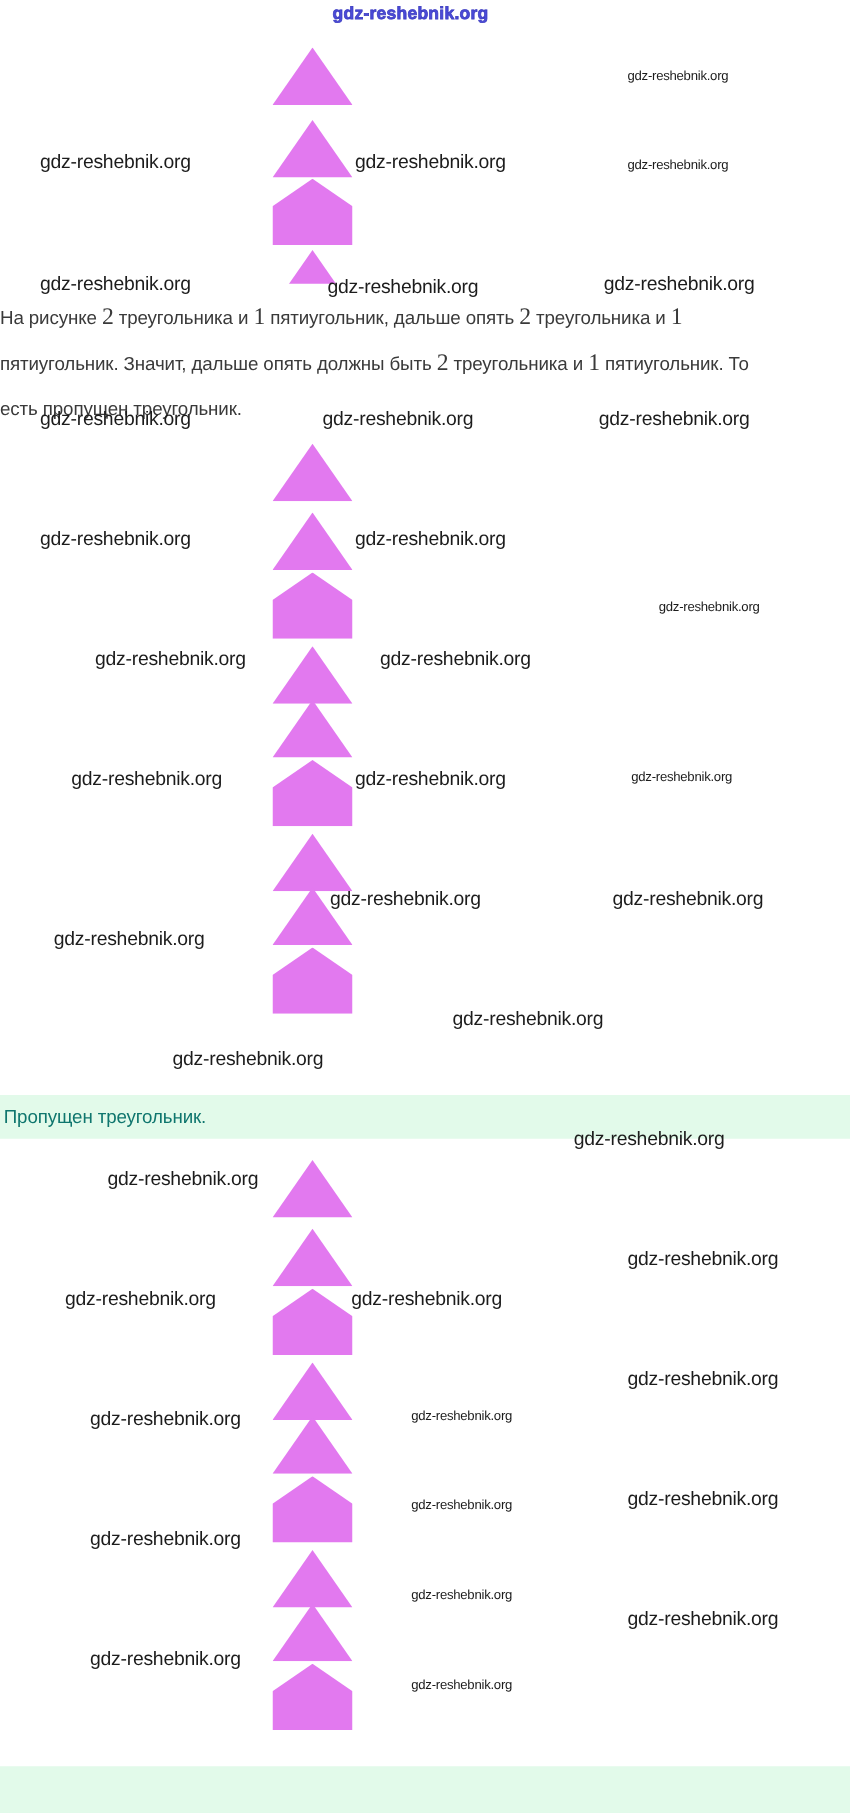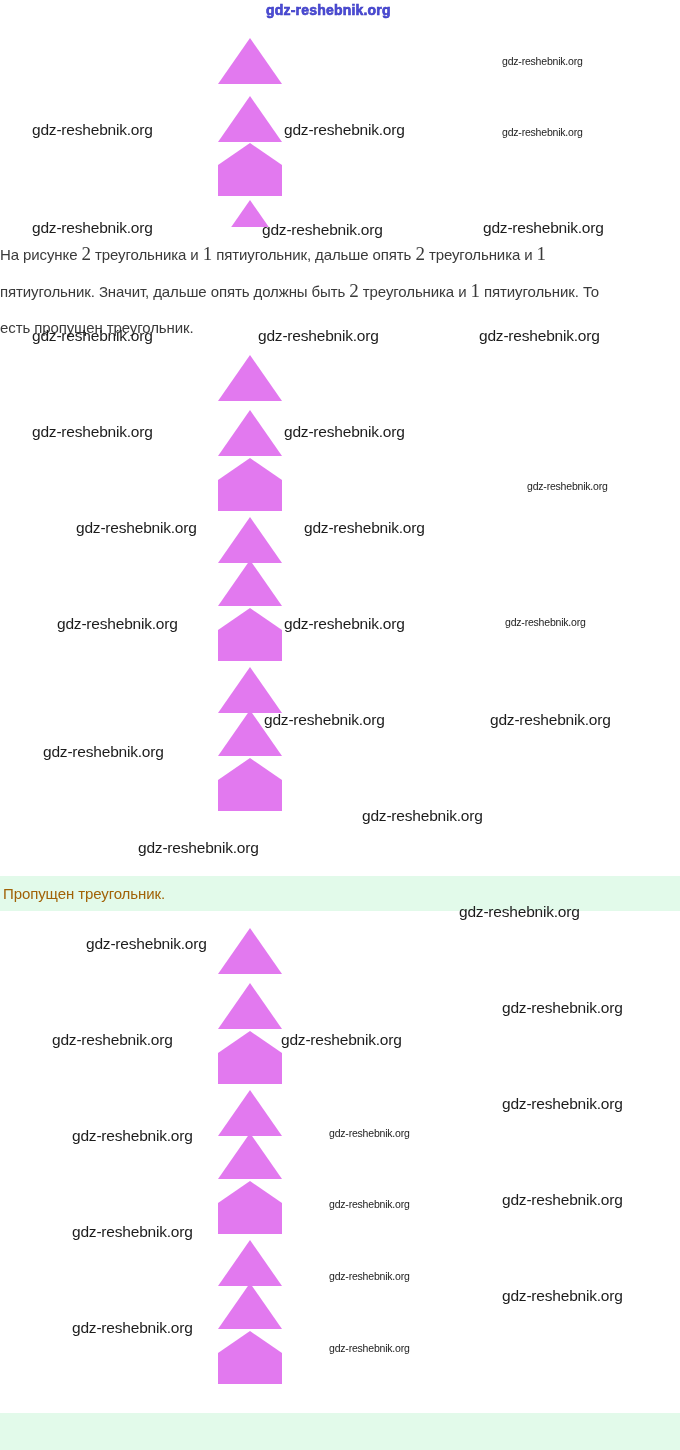--- a/index.html
+++ b/index.html
@@ -92,21 +92,21 @@
     z-index: 2;
   }
   #answer-band-1 { top: 876px; height: 35px; }
   #answer-band-2 { top: 1413px; height: 37px; }
 
   .answer-text {
     position: absolute;
     left: 3px;
     top: 884px;
     z-index: 5;
-    color: #a16207;
+    color: #0f766e;
     font-family: "Liberation Sans", sans-serif;
     font-size: 15px;
     line-height: 19px;
     letter-spacing: -0.1px;
     white-space: nowrap;
   }
 </style>
 </head>
 <body>
 

